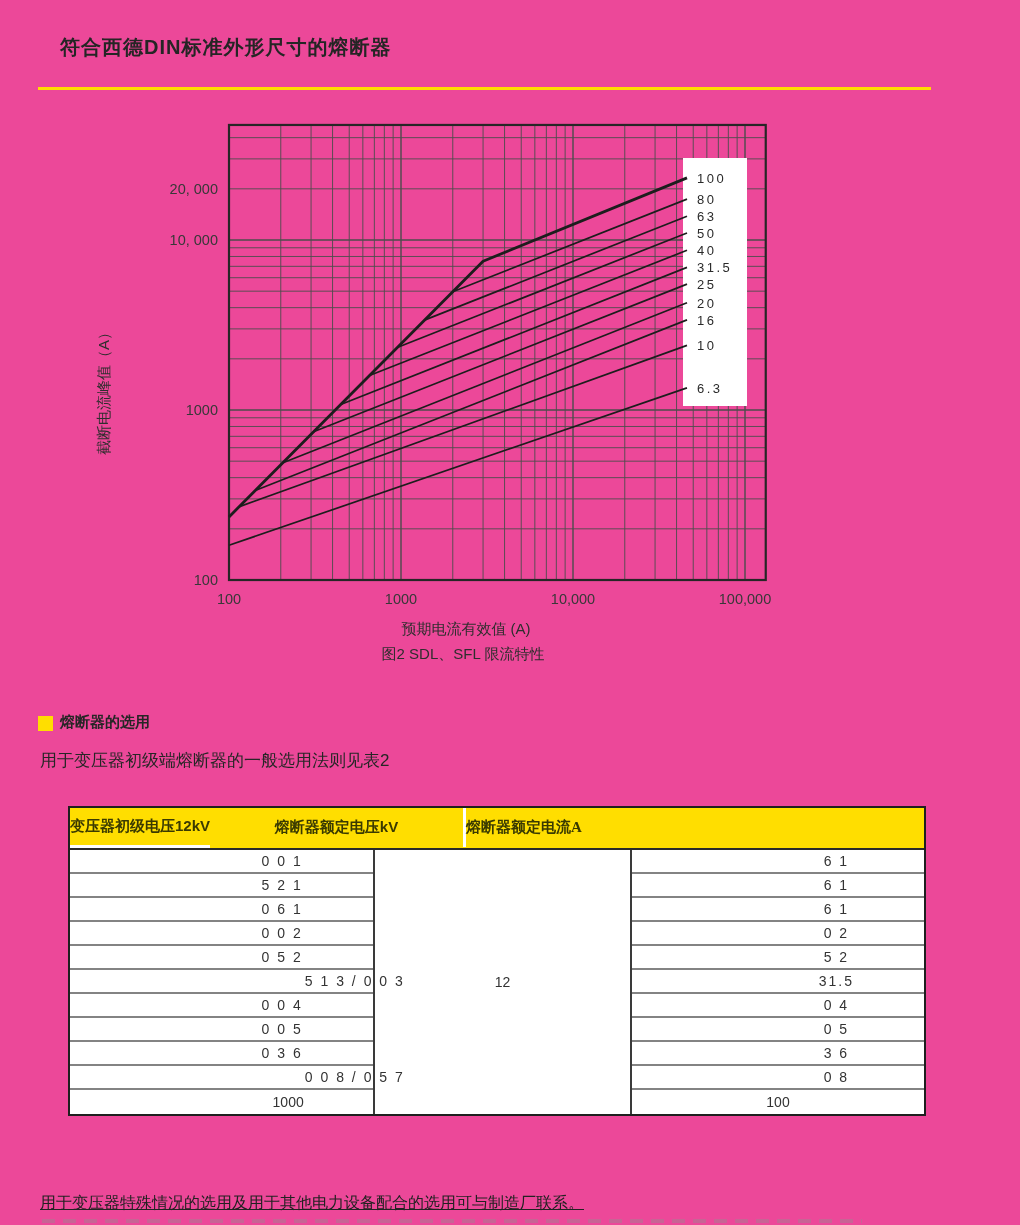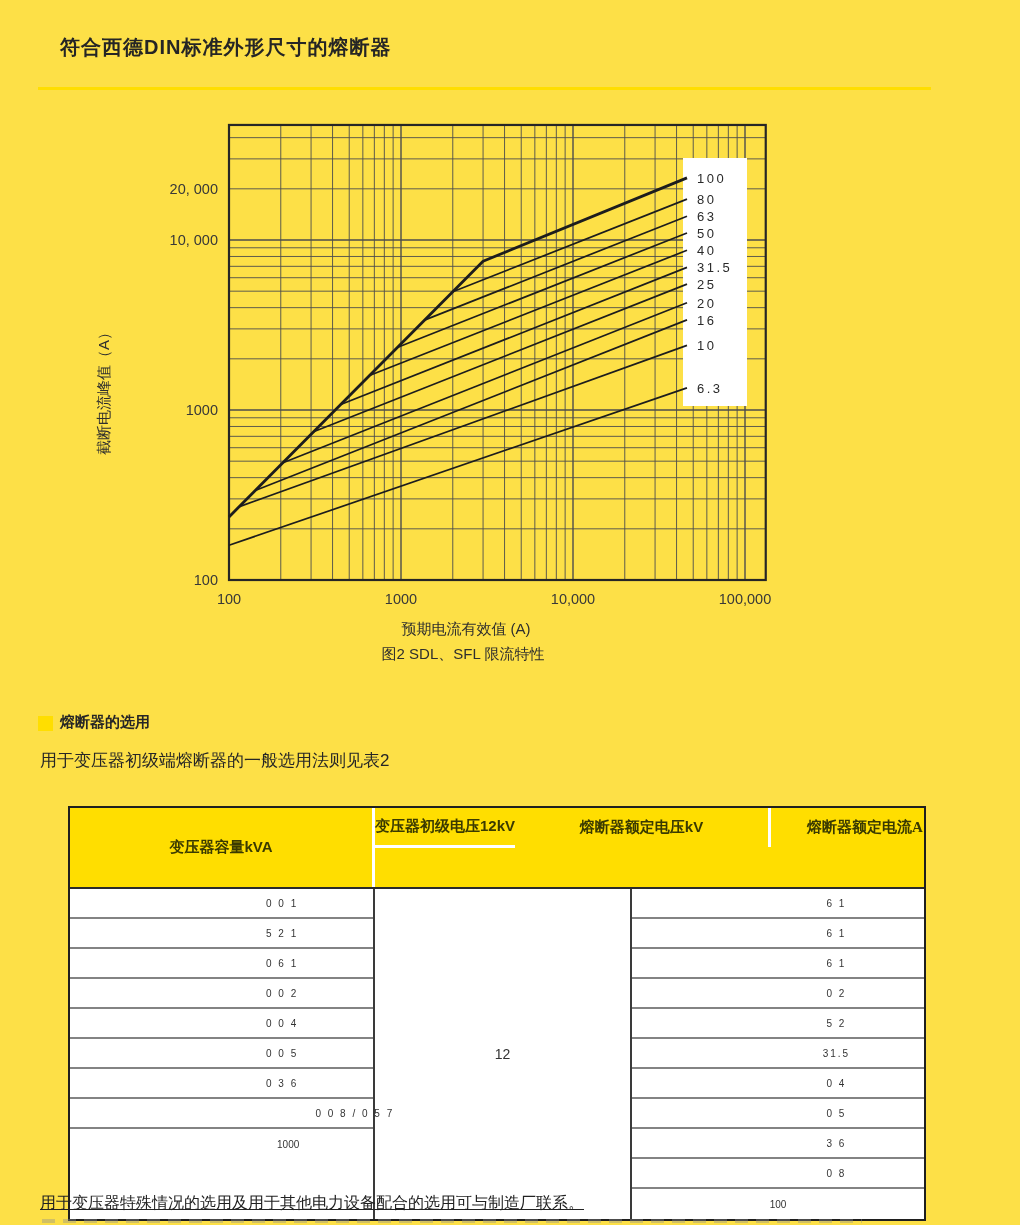--- a/index.html
+++ b/index.html
@@ -1,42 +1,42 @@
 <!DOCTYPE html>
 <html><head>
 <meta charset="utf-8">
 <style>
   html,body{margin:0;padding:0;background:#ffffff;}
-  .page{position:relative;width:1020px;height:1225px;background:#fde047;overflow:hidden;
+  .page{position:relative;width:1020px;height:1225px;background:#ec4899;overflow:hidden;
         font-family:"Liberation Sans","DejaVu Sans",sans-serif;color:#2b2b2b;}
   .doc-title{position:absolute;left:60px;top:34px;font-size:20px;font-weight:700;color:#252525;letter-spacing:1px;}
   .title-rule{position:absolute;left:38px;top:87px;width:893px;height:3px;background:#F2D50A;}
   .chart-wrap{position:absolute;left:85px;top:112px;width:700px;height:560px;}
   .sec-square{position:absolute;left:38px;top:716px;width:15px;height:15px;background:#FFDE00;}
   .sec-title{position:absolute;left:60px;top:713px;font-size:15px;font-weight:700;color:#262626;}
   .intro{position:absolute;left:40px;top:749px;font-size:17px;color:#262626;}
   .tbl-caption{position:absolute;left:68px;top:781px;width:858px;text-align:center;font-size:15px;color:#262626;}
   .tbl{position:absolute;left:68px;top:806px;width:858px;border:2px solid #1f1f1f;box-sizing:border-box;background:#fff;}
   .thead{background:#FFDE00;display:flex;}
   .th-left{width:305px;border-right:3px solid #fff;display:flex;align-items:center;justify-content:center;
            height:79px;font-size:15px;font-weight:600;color:#3a3a00;box-sizing:border-box;}
   .th-right{flex:1;display:flex;flex-direction:row;}
   .th-top{height:40px;border-bottom:3px solid #fff;display:flex;align-items:center;justify-content:center;
           font-size:15px;font-weight:600;color:#3a3a00;box-sizing:border-box;}
-  .th-bottom{height:39px;display:flex;gap:36px;}
+  .th-bottom{height:39px;display:flex;}
   .th-v{width:256px;border-right:3px solid #fff;display:flex;align-items:center;justify-content:center;
         font-size:15px;font-weight:600;color:#3a3a00;box-sizing:border-box;}
   .th-a{flex:1;display:flex;align-items:center;justify-content:center;font-size:15px;font-weight:600;color:#3a3a00;font-family:Liberation Serif, serif;}
   .tbody{display:flex;border-top:2px solid #2a2a2a;}
   .col-left{width:305px;border-right:2px solid #3a3a3a;box-sizing:border-box;}
   .col-mid{width:257px;border-right:2px solid #3a3a3a;box-sizing:border-box;
            display:flex;align-items:center;justify-content:center;font-size:14px;color:#333;}
   .col-right{flex:1;}
-  .cell{height:30px;border-bottom:2px solid #838383;position:relative;box-sizing:border-box;
-        font-size:10px;color:#333;overflow:visible;}
+  .cell{height:24px;border-bottom:2px solid #838383;position:relative;box-sizing:border-box;
+        font-size:14px;color:#333;overflow:visible;}
   .cell:last-child{border-bottom:none;}
   .val{position:absolute;top:50%;transform:translate(-50%,-50%);white-space:nowrap;}
   .val.centered{left:50%;letter-spacing:0;}
   .col-left .val.centered{left:72%;}
   .val.spaced{left:70%;letter-spacing:2px;}
   .val.slash{left:94%;letter-spacing:2px;z-index:2;}
   .footnote{position:absolute;left:40px;top:1193px;font-size:16px;color:#222;text-decoration:underline;}
   .cropped-line{position:absolute;left:42px;top:1219px;width:820px;height:4px;opacity:.4;
     background:repeating-linear-gradient(90deg,#8f8f8f 0 13px,transparent 13px 21px);}
   svg text{font-family:"Liberation Sans","DejaVu Sans",sans-serif;}
@@ -147,21 +147,20 @@
     </svg>
   </div>
 
   <div class="sec-square accent" style="background: rgb(255, 222, 0);"></div>
   <div class="sec-title">熔断器的选用</div>
   <div class="intro">用于变压器初级端熔断器的一般选用法则见表2</div>
 
 
   <div class="tbl">
     <div class="thead accent" style="background: rgb(255, 222, 0);">
-      <div class="th-left">变压器容量kVA</div>
       <div class="th-right">
         <div class="th-top">变压器初级电压12kV</div>
         <div class="th-bottom">
           <div class="th-v">熔断器额定电压kV</div>
           <div class="th-a">熔断器额定电流A</div>
         </div>
       </div>
     </div>
     <div class="tbody">
       <div class="col-left" id="col-capacity">
@@ -171,20 +170,26 @@
           <div class="cell">
             <span class="val spaced">5  2  1</span>
           </div>
           <div class="cell">
             <span class="val spaced">0  6  1</span>
           </div>
           <div class="cell">
             <span class="val spaced">0  0  2</span>
           </div>
           <div class="cell">
+            <span class="val spaced">0  5  2</span>
+          </div>
+          <div class="cell">
+            <span class="val slash">5  1  3  /  0  0  3</span>
+          </div>
+          <div class="cell">
             <span class="val spaced">0  0  4</span>
           </div>
           <div class="cell">
             <span class="val spaced">0  0  5</span>
           </div>
           <div class="cell">
             <span class="val spaced">0  3  6</span>
           </div>
           <div class="cell">
             <span class="val slash">0  0  8  /  0  5  7</span>

